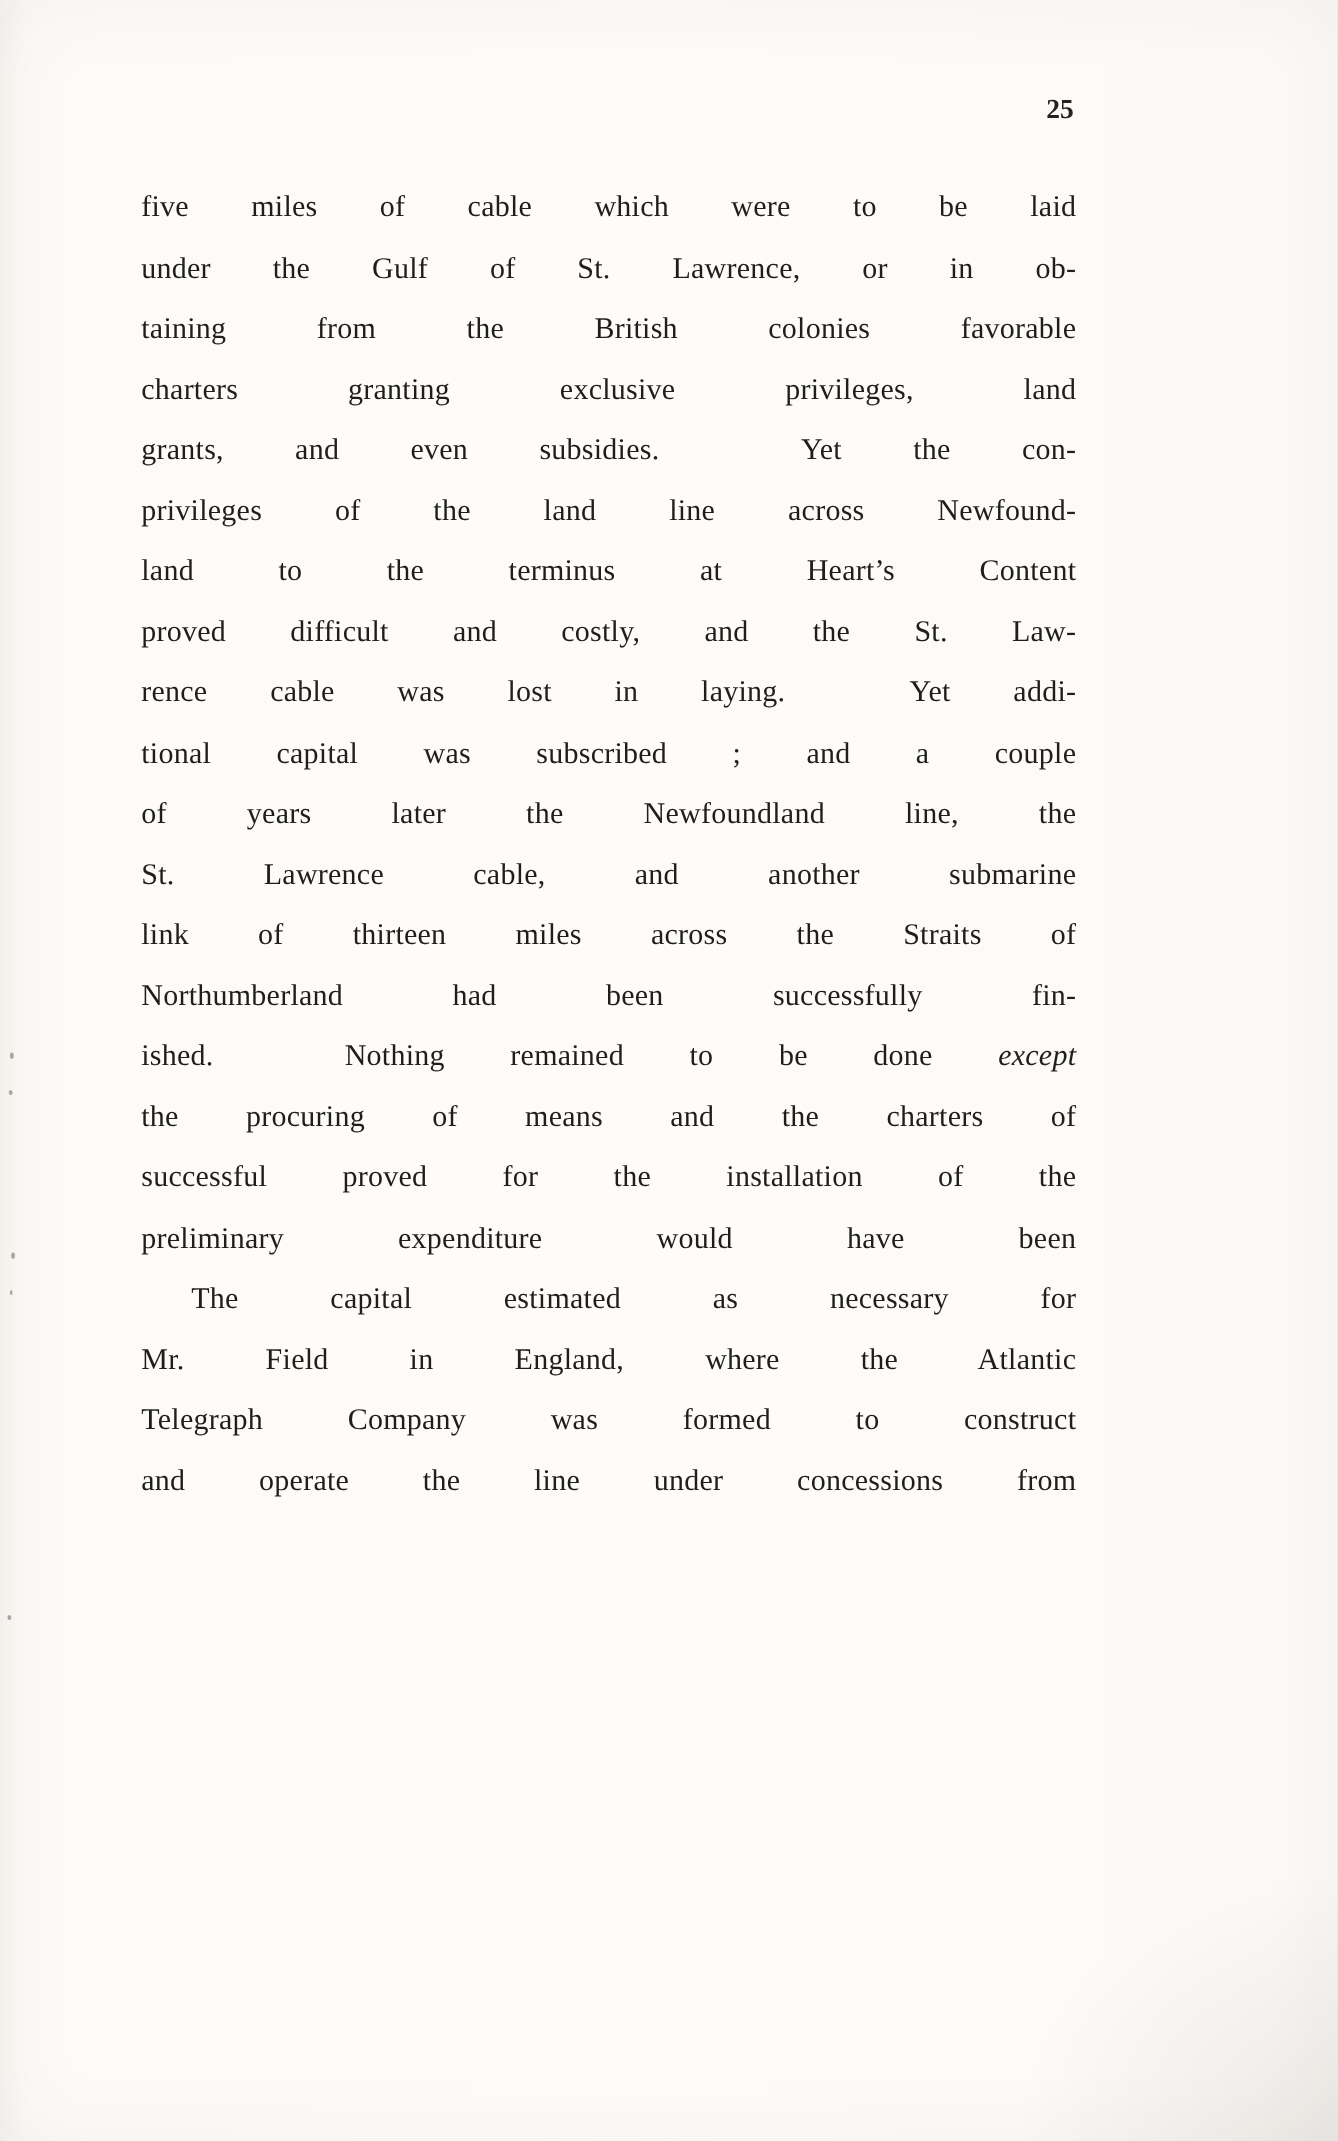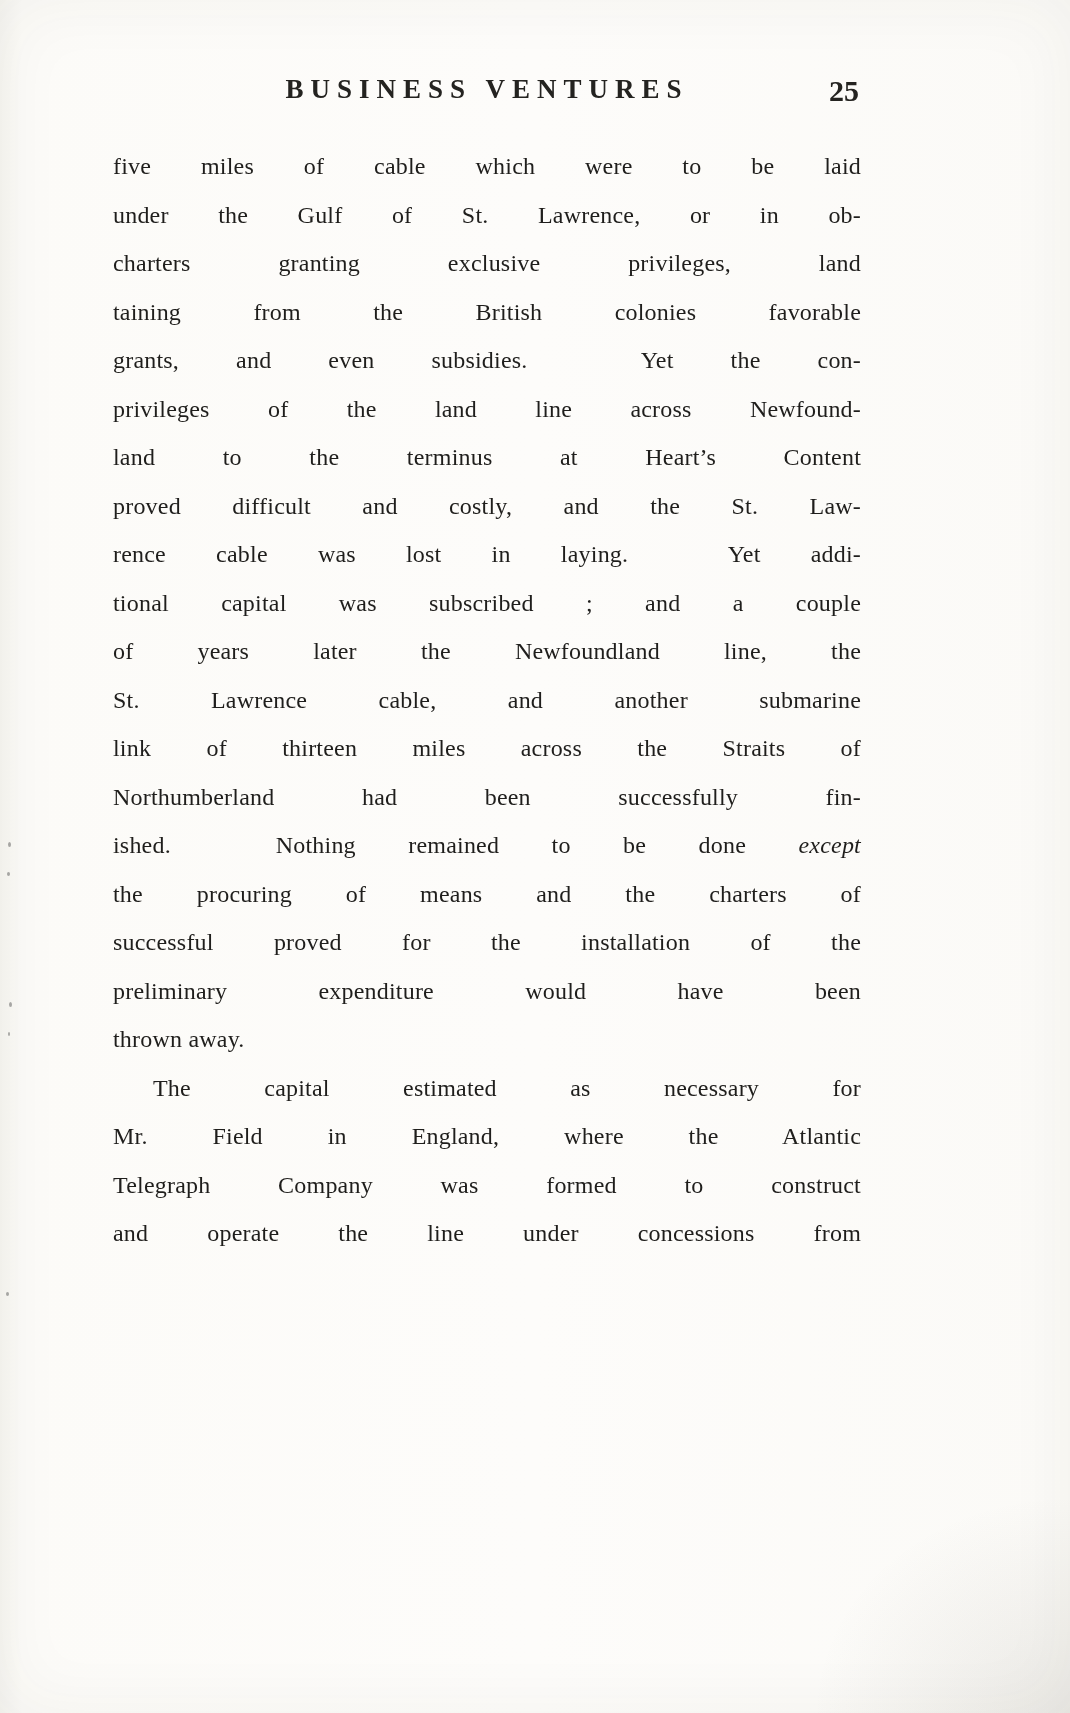--- a/index.html
+++ b/index.html
@@ -42,21 +42,21 @@
   .header-title {
     font-size: 27px;
     font-weight: 700;
     letter-spacing: 7px;
     color: #242320;
   }
   .page-number {
     position: absolute;
     right: 2px;
     top: 0;
-    font-size: 30px;
+    font-size: 22px;
     font-weight: 700;
     color: #242320;
     margin-left: 22px;
   }
   .body-text {
     font-size: 24px;
     line-height: 48.5px;
     letter-spacing: 0.2px;
   }
   .line {
@@ -80,45 +80,43 @@
     pointer-events: none;
   }
 </style>
 </head>
 <body>
 
 <div class="page">
 
   <div class="column">
     <header class="running-header">
-      <span class="header-title">BUSINESS VENTURES</span>
       <span class="page-number">25</span>
     </header>
 
     <main class="body-text">
         <div class="paragraph">
           <div class="line"><span>five miles of cable which were to be laid</span></div>
           <div class="line"><span>under the Gulf of St. Lawrence, or in ob-</span></div>
+          <div class="line"><span>taining from the British colonies favorable</span></div>
           <div class="line"><span>charters granting exclusive privileges, land</span></div>
-          <div class="line"><span>taining from the British colonies favorable</span></div>
           <div class="line"><span>grants, and even subsidies.&nbsp; Yet the con-</span></div>
           <div class="line"><span>privileges of the land line across Newfound-</span></div>
           <div class="line"><span>land to the terminus at Heart’s Content</span></div>
           <div class="line"><span>proved difficult and costly, and the St. Law-</span></div>
           <div class="line"><span>rence cable was lost in laying.&nbsp; Yet addi-</span></div>
           <div class="line"><span>tional capital was subscribed ; and a couple</span></div>
           <div class="line"><span>of years later the Newfoundland line, the</span></div>
           <div class="line"><span>St. Lawrence cable, and another submarine</span></div>
           <div class="line"><span>link of thirteen miles across the Straits of</span></div>
           <div class="line"><span>Northumberland had been successfully fin-</span></div>
           <div class="line"><span>ished.&nbsp; Nothing remained to be done </span><span class="italic">except</span></div>
           <div class="line"><span>the procuring of means and the charters of</span></div>
           <div class="line"><span>successful proved for the installation of the</span></div>
           <div class="line"><span>preliminary expenditure would have been</span></div>
-          <div class="line no-justify"><span>thrown away.</span></div>
         </div>
         <div class="paragraph">
           <div class="line indent"><span>The capital estimated as necessary for</span></div>
           <div class="line"><span>Mr. Field in England, where the Atlantic</span></div>
           <div class="line"><span>Telegraph Company was formed to construct</span></div>
           <div class="line"><span>and operate the line under concessions from</span></div>
         </div>
       </main>
   </div>
 

